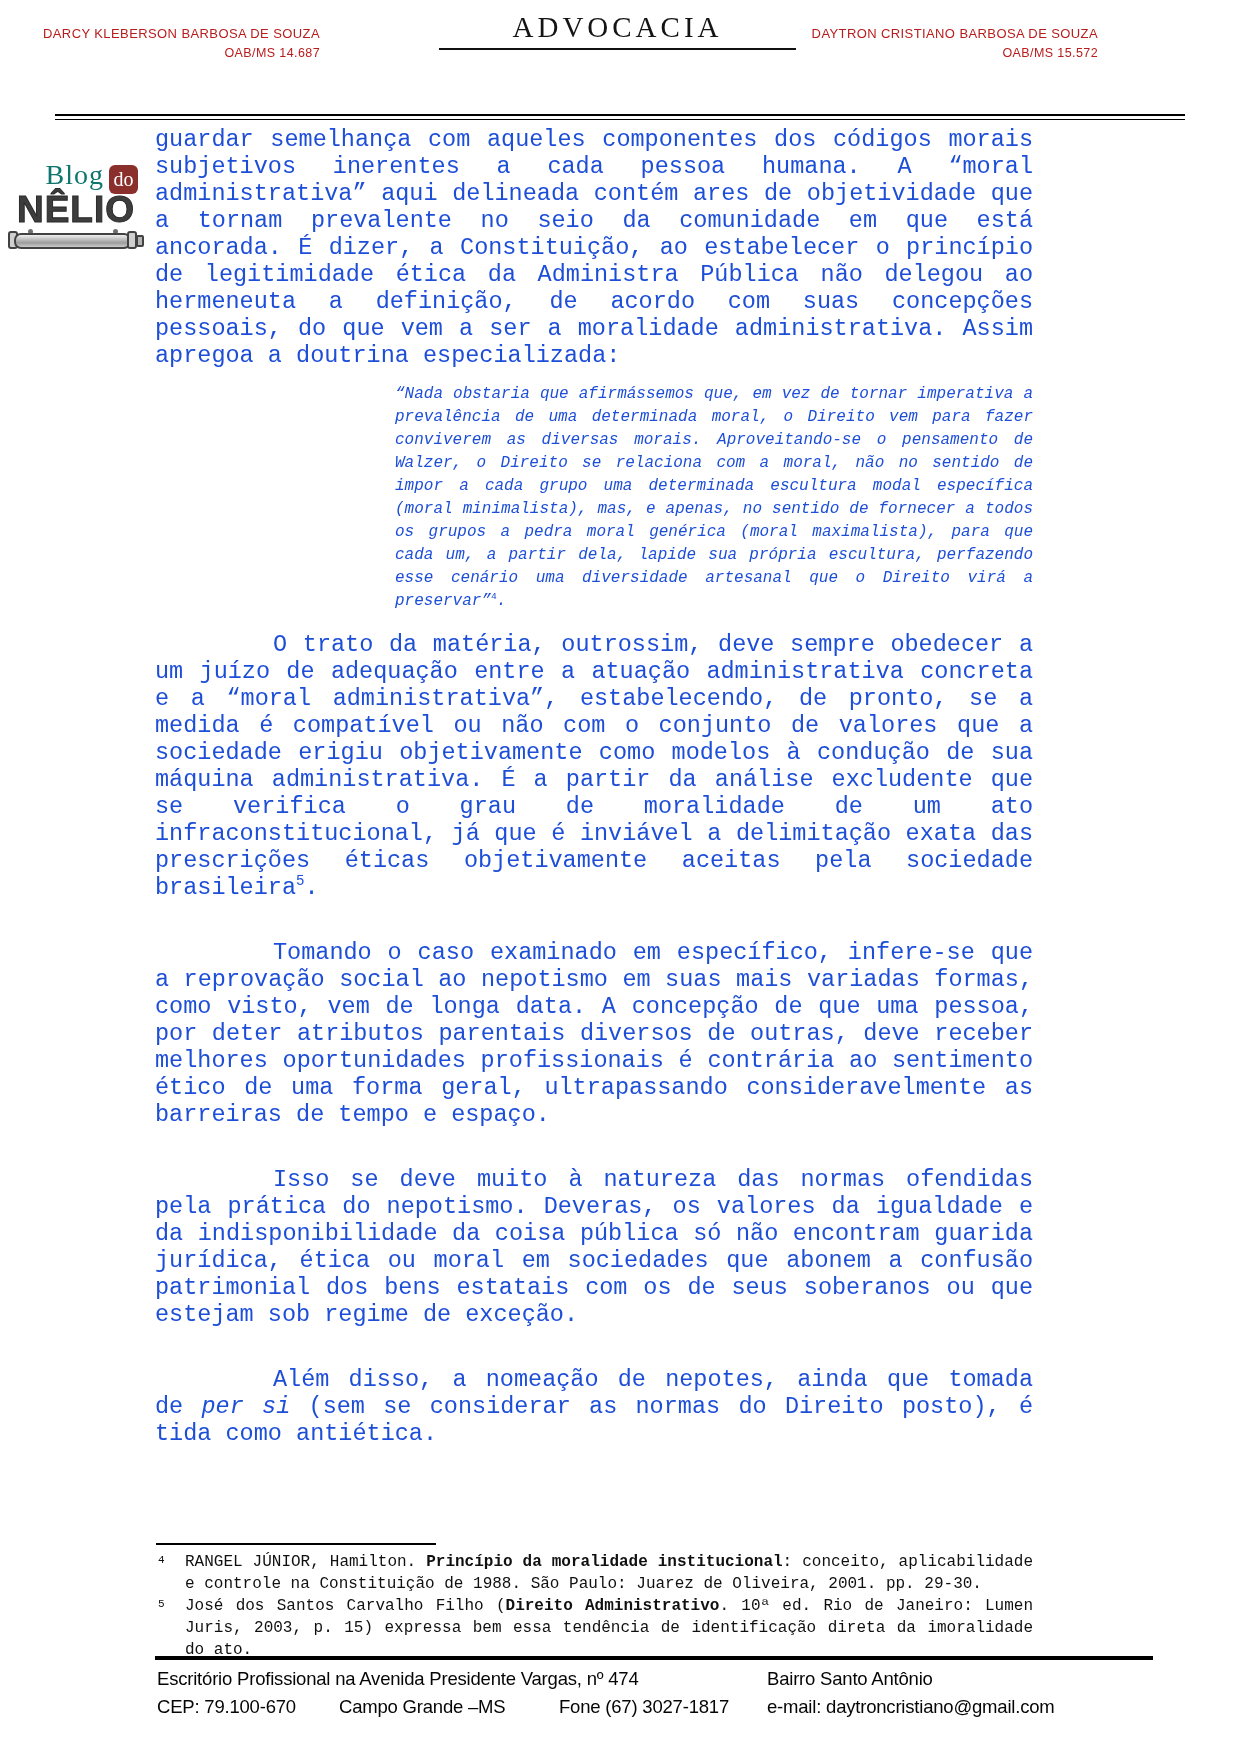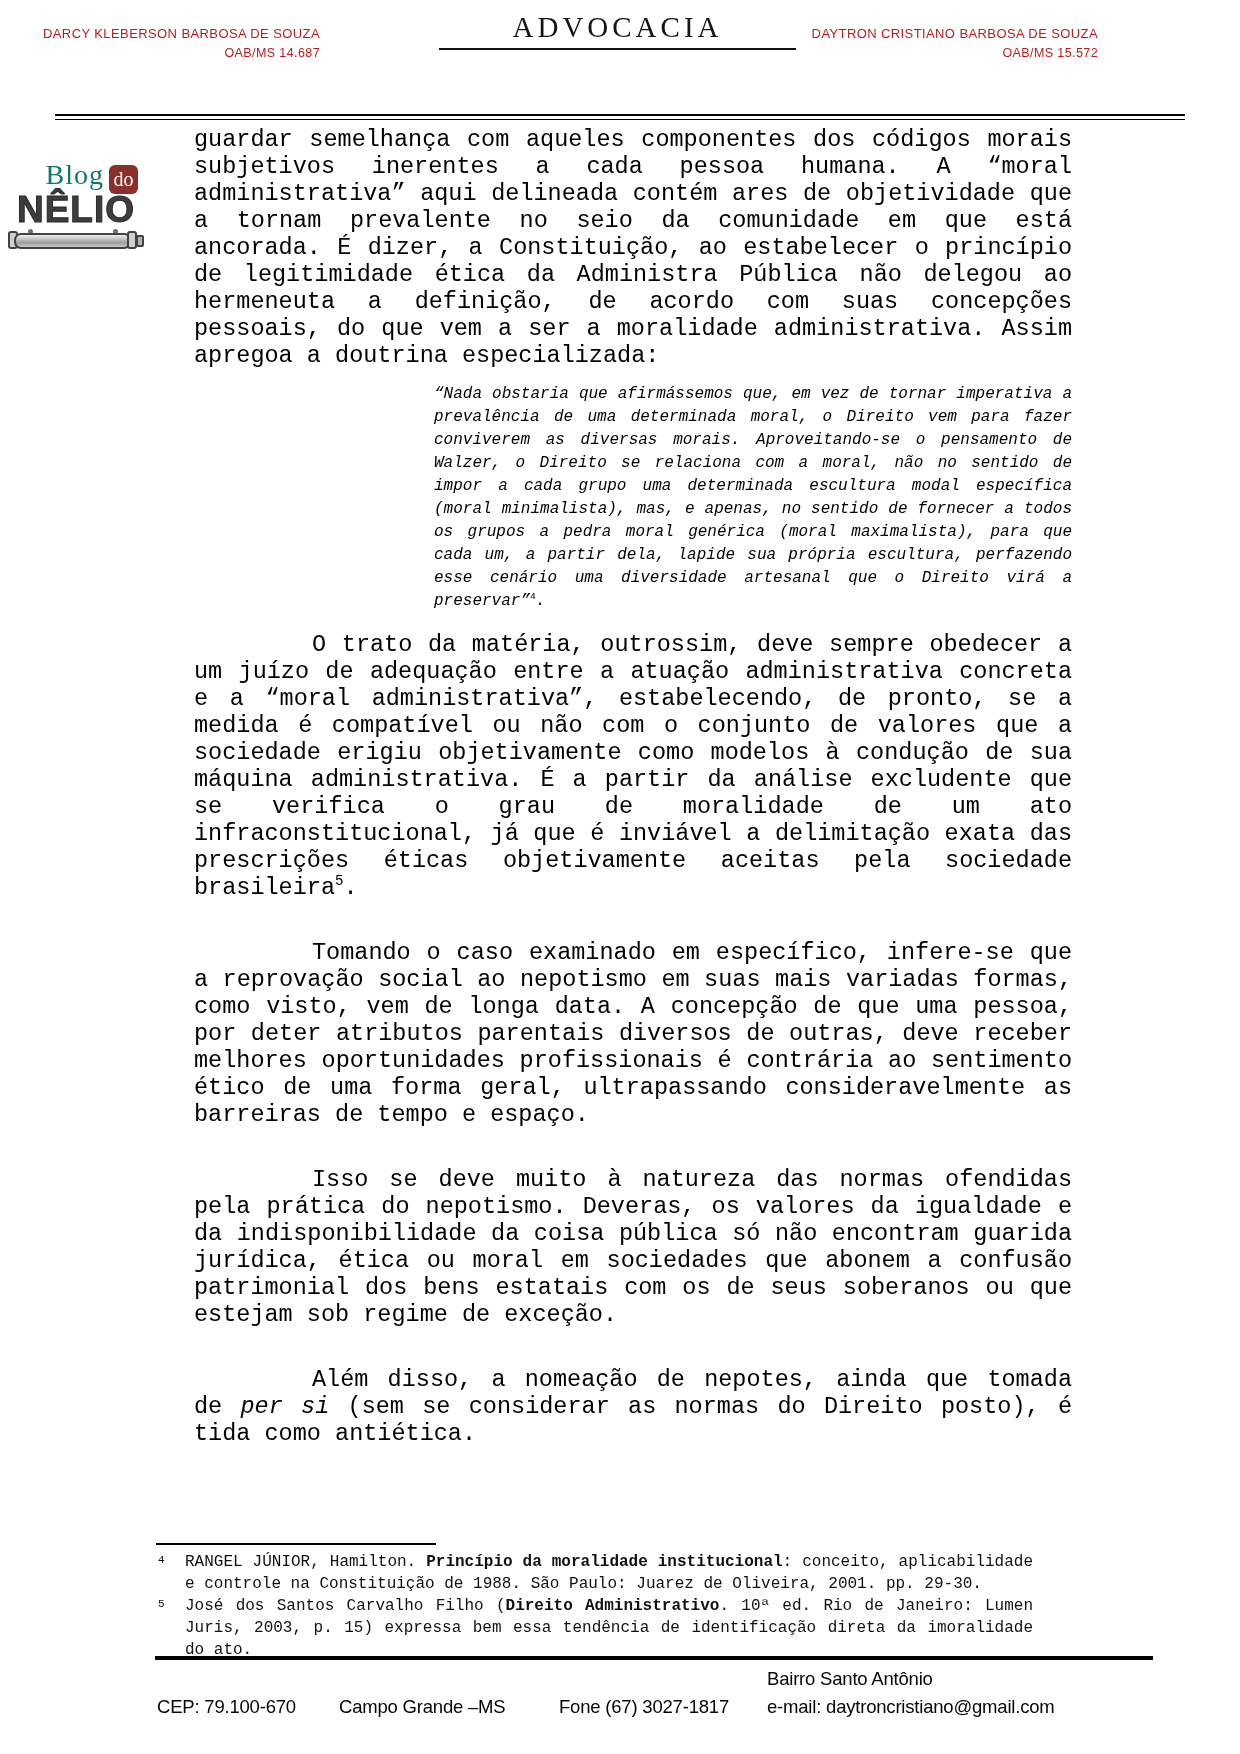--- a/index.html
+++ b/index.html
@@ -37,21 +37,21 @@
               border-radius:3px;background:#cfcfcf;}
   .roller-cap-l{left:0;}
   .roller-cap-r{right:7px;}
   .roller-nub{position:absolute;right:0;top:4px;width:4px;height:8px;border:2px solid #424242;
               border-radius:2px;background:#b5b5b5;}
   .roller-bolt{position:absolute;top:-2px;width:5px;height:5px;border-radius:50%;background:#6f6f6f;}
   .bolt-l{left:20px;} .bolt-r{right:26px;}
 
   
   .doc-body{position:absolute;left:155px;top:126px;width:878px;text-align:justify;
-            font-size:23.5px;line-height:27px;color:#000000;margin-left:39px;}
+            font-size:23.5px;line-height:27px;color:#1d4ed8;}
   .doc-body p{margin:0 0 38px 0;}
   .doc-body p.indent{text-indent:118px;}
   .doc-body p.quote{margin:-24px 0 18px 240px;font-size:16px;line-height:23px;
                     font-style:italic;text-indent:0;}
   .ri{font-style:italic;}
   .rb{font-weight:bold;}
   .rsup{font-size:60%;vertical-align:super;line-height:0;font-style:normal;}
 
   
   .fn-sep{position:absolute;left:156px;top:1543px;width:280px;border-top:2px solid #000;}
@@ -130,20 +130,21 @@
     </div>
 
   <div class="fn-sep"></div>
   <div class="footnotes" id="footnotes">
       <div class="footnote"><span class="fn-marker">4</span><span>RANGEL JÚNIOR, Hamilton. </span><span class="rb">Princípio da moralidade institucional</span><span>: conceito, aplicabilidade e controle na Constituição de 1988. São Paulo: Juarez de Oliveira, 2001. pp. 29-30.</span></div>
       <div class="footnote"><span class="fn-marker">5</span><span>José dos Santos Carvalho Filho (</span><span class="rb">Direito Administrativo</span><span>. 10ª ed. Rio de Janeiro: Lumen Juris, 2003, p. 15) expressa bem essa tendência de identificação direta da imoralidade do ato.</span></div>
     </div>
 
   <div class="footer-rule"></div>
   <div class="footer">
+    <span class="f-address">Escritório Profissional na Avenida Presidente Vargas, nº 474</span>
     <span class="f-district">Bairro Santo Antônio</span>
     <span class="f-cep">CEP: 79.100-670</span>
     <span class="f-city">Campo Grande –MS</span>
     <span class="f-phone">Fone (67) 3027-1817</span>
     <span class="f-email">e-mail: daytroncristiano@gmail.com</span>
   </div>
 
   <div class="page-box">
     <div class="page-num">10</div>
     <div class="page-fold"></div>

